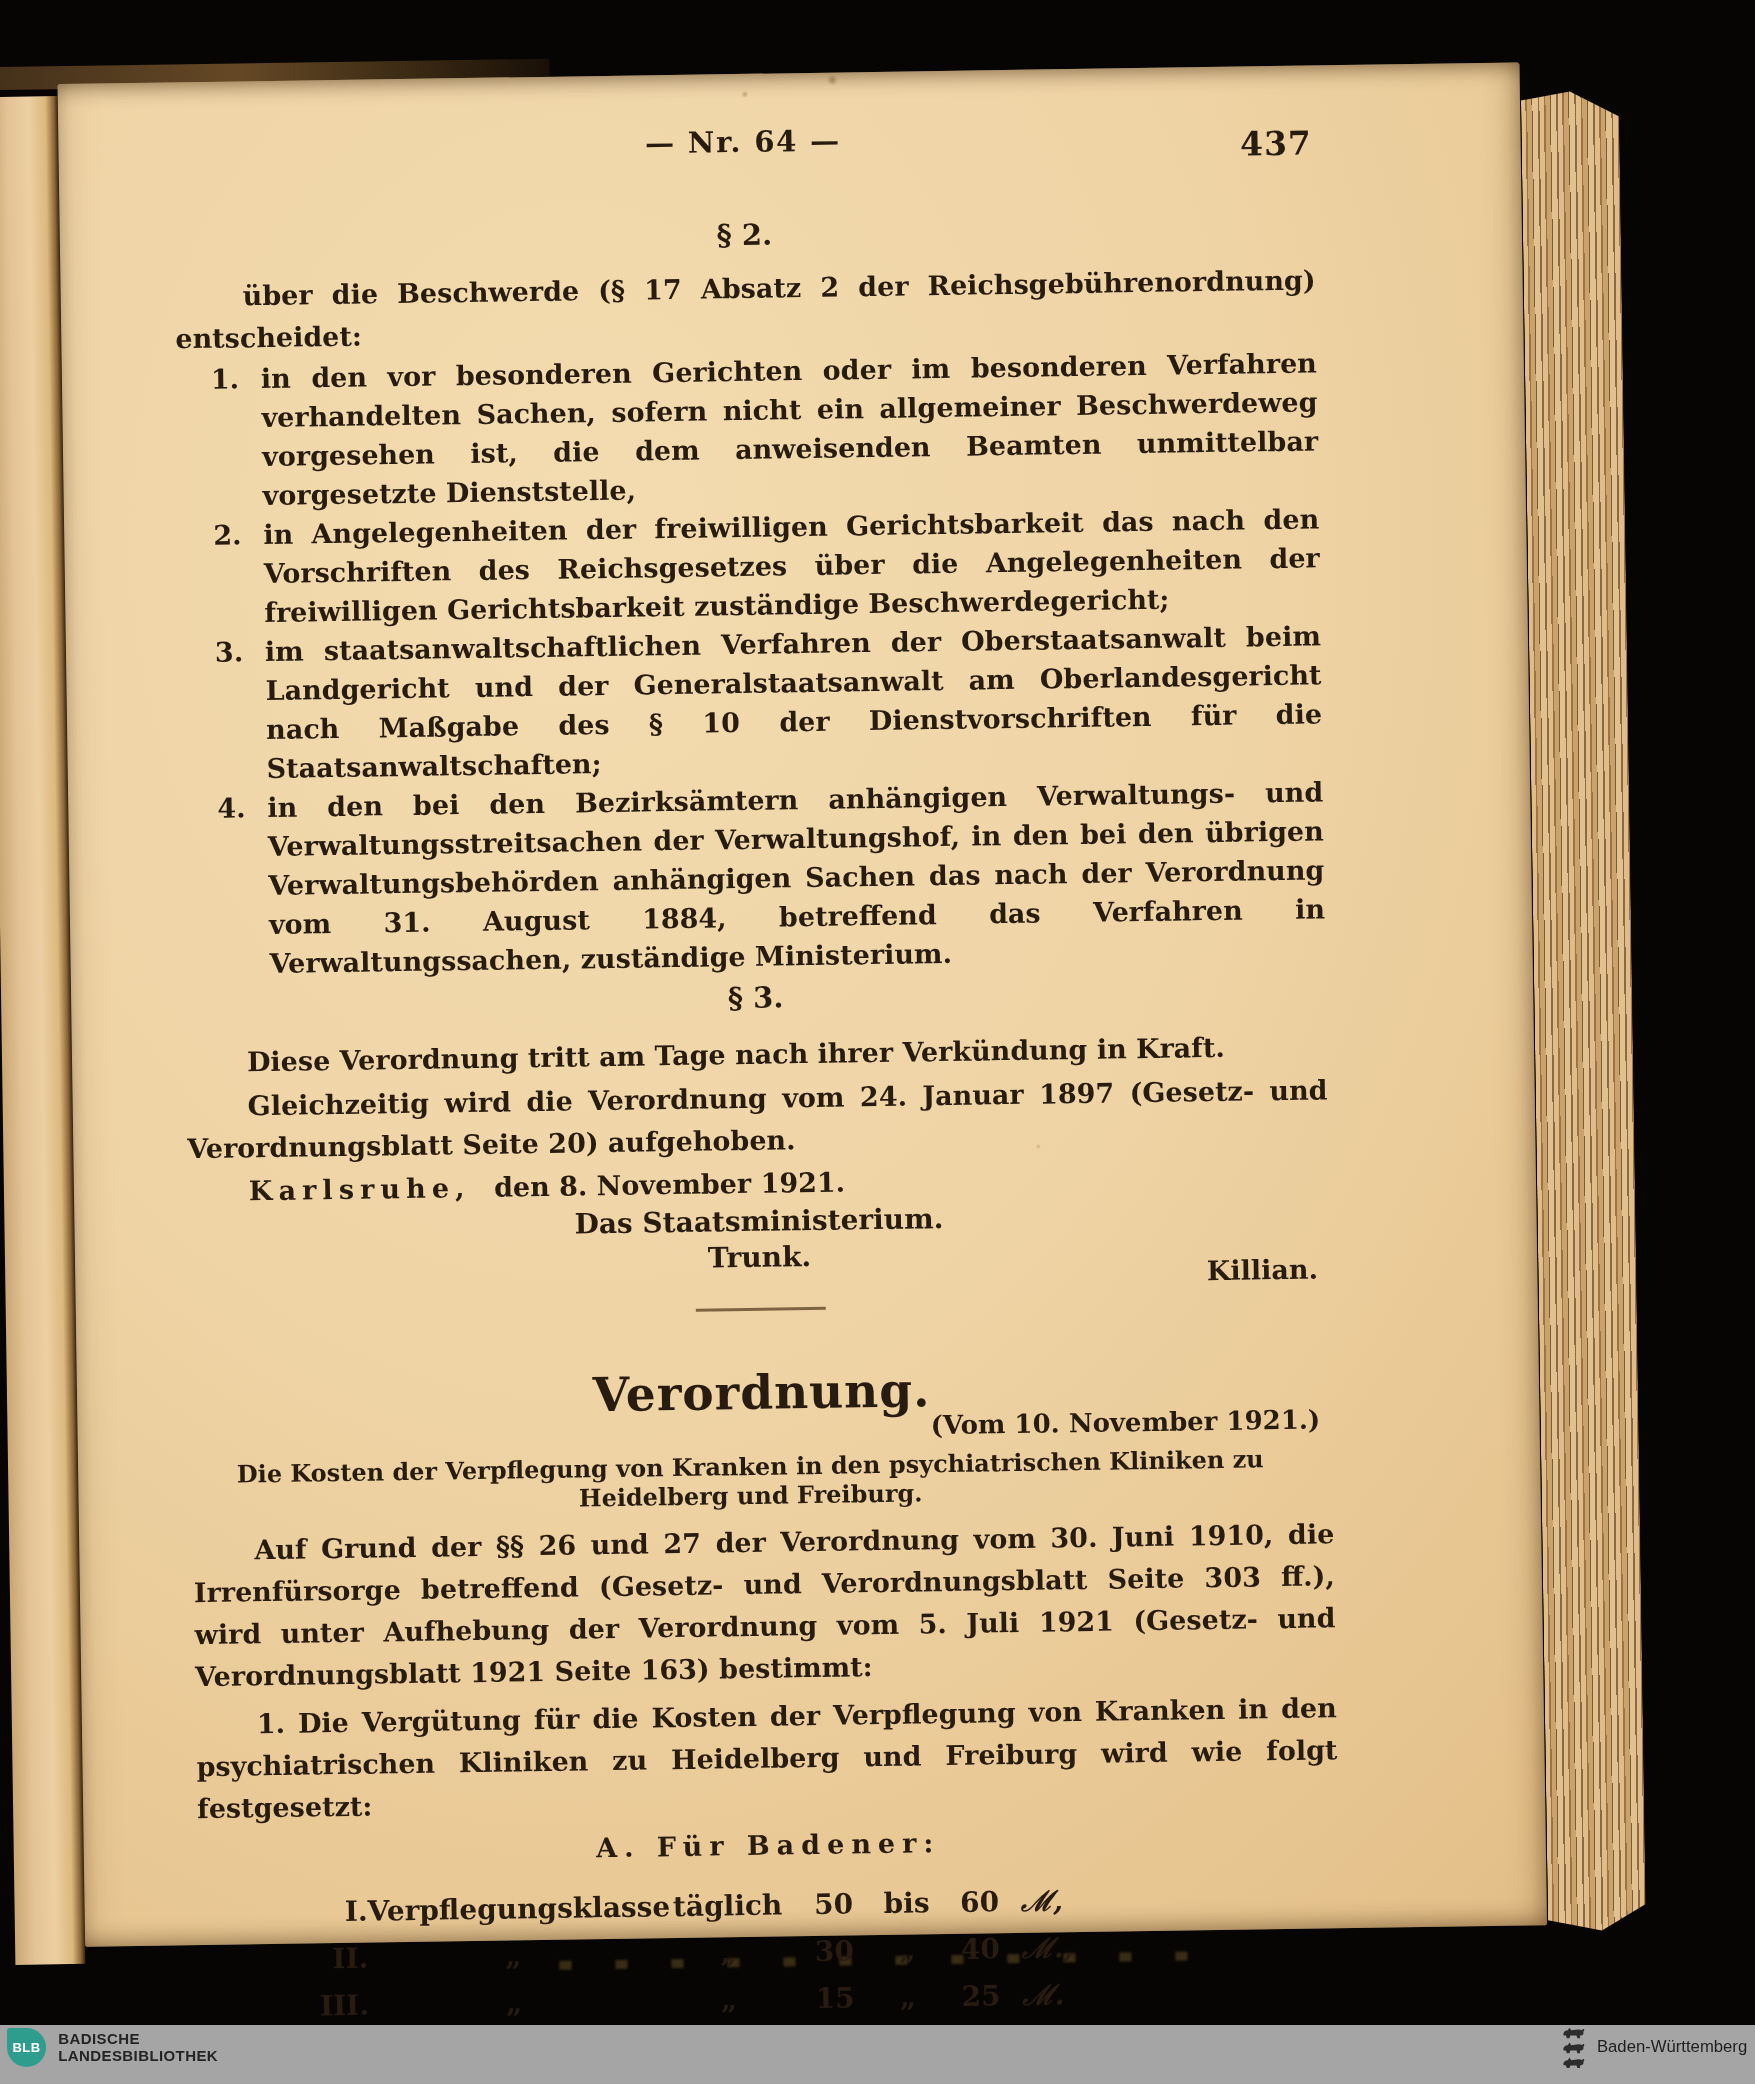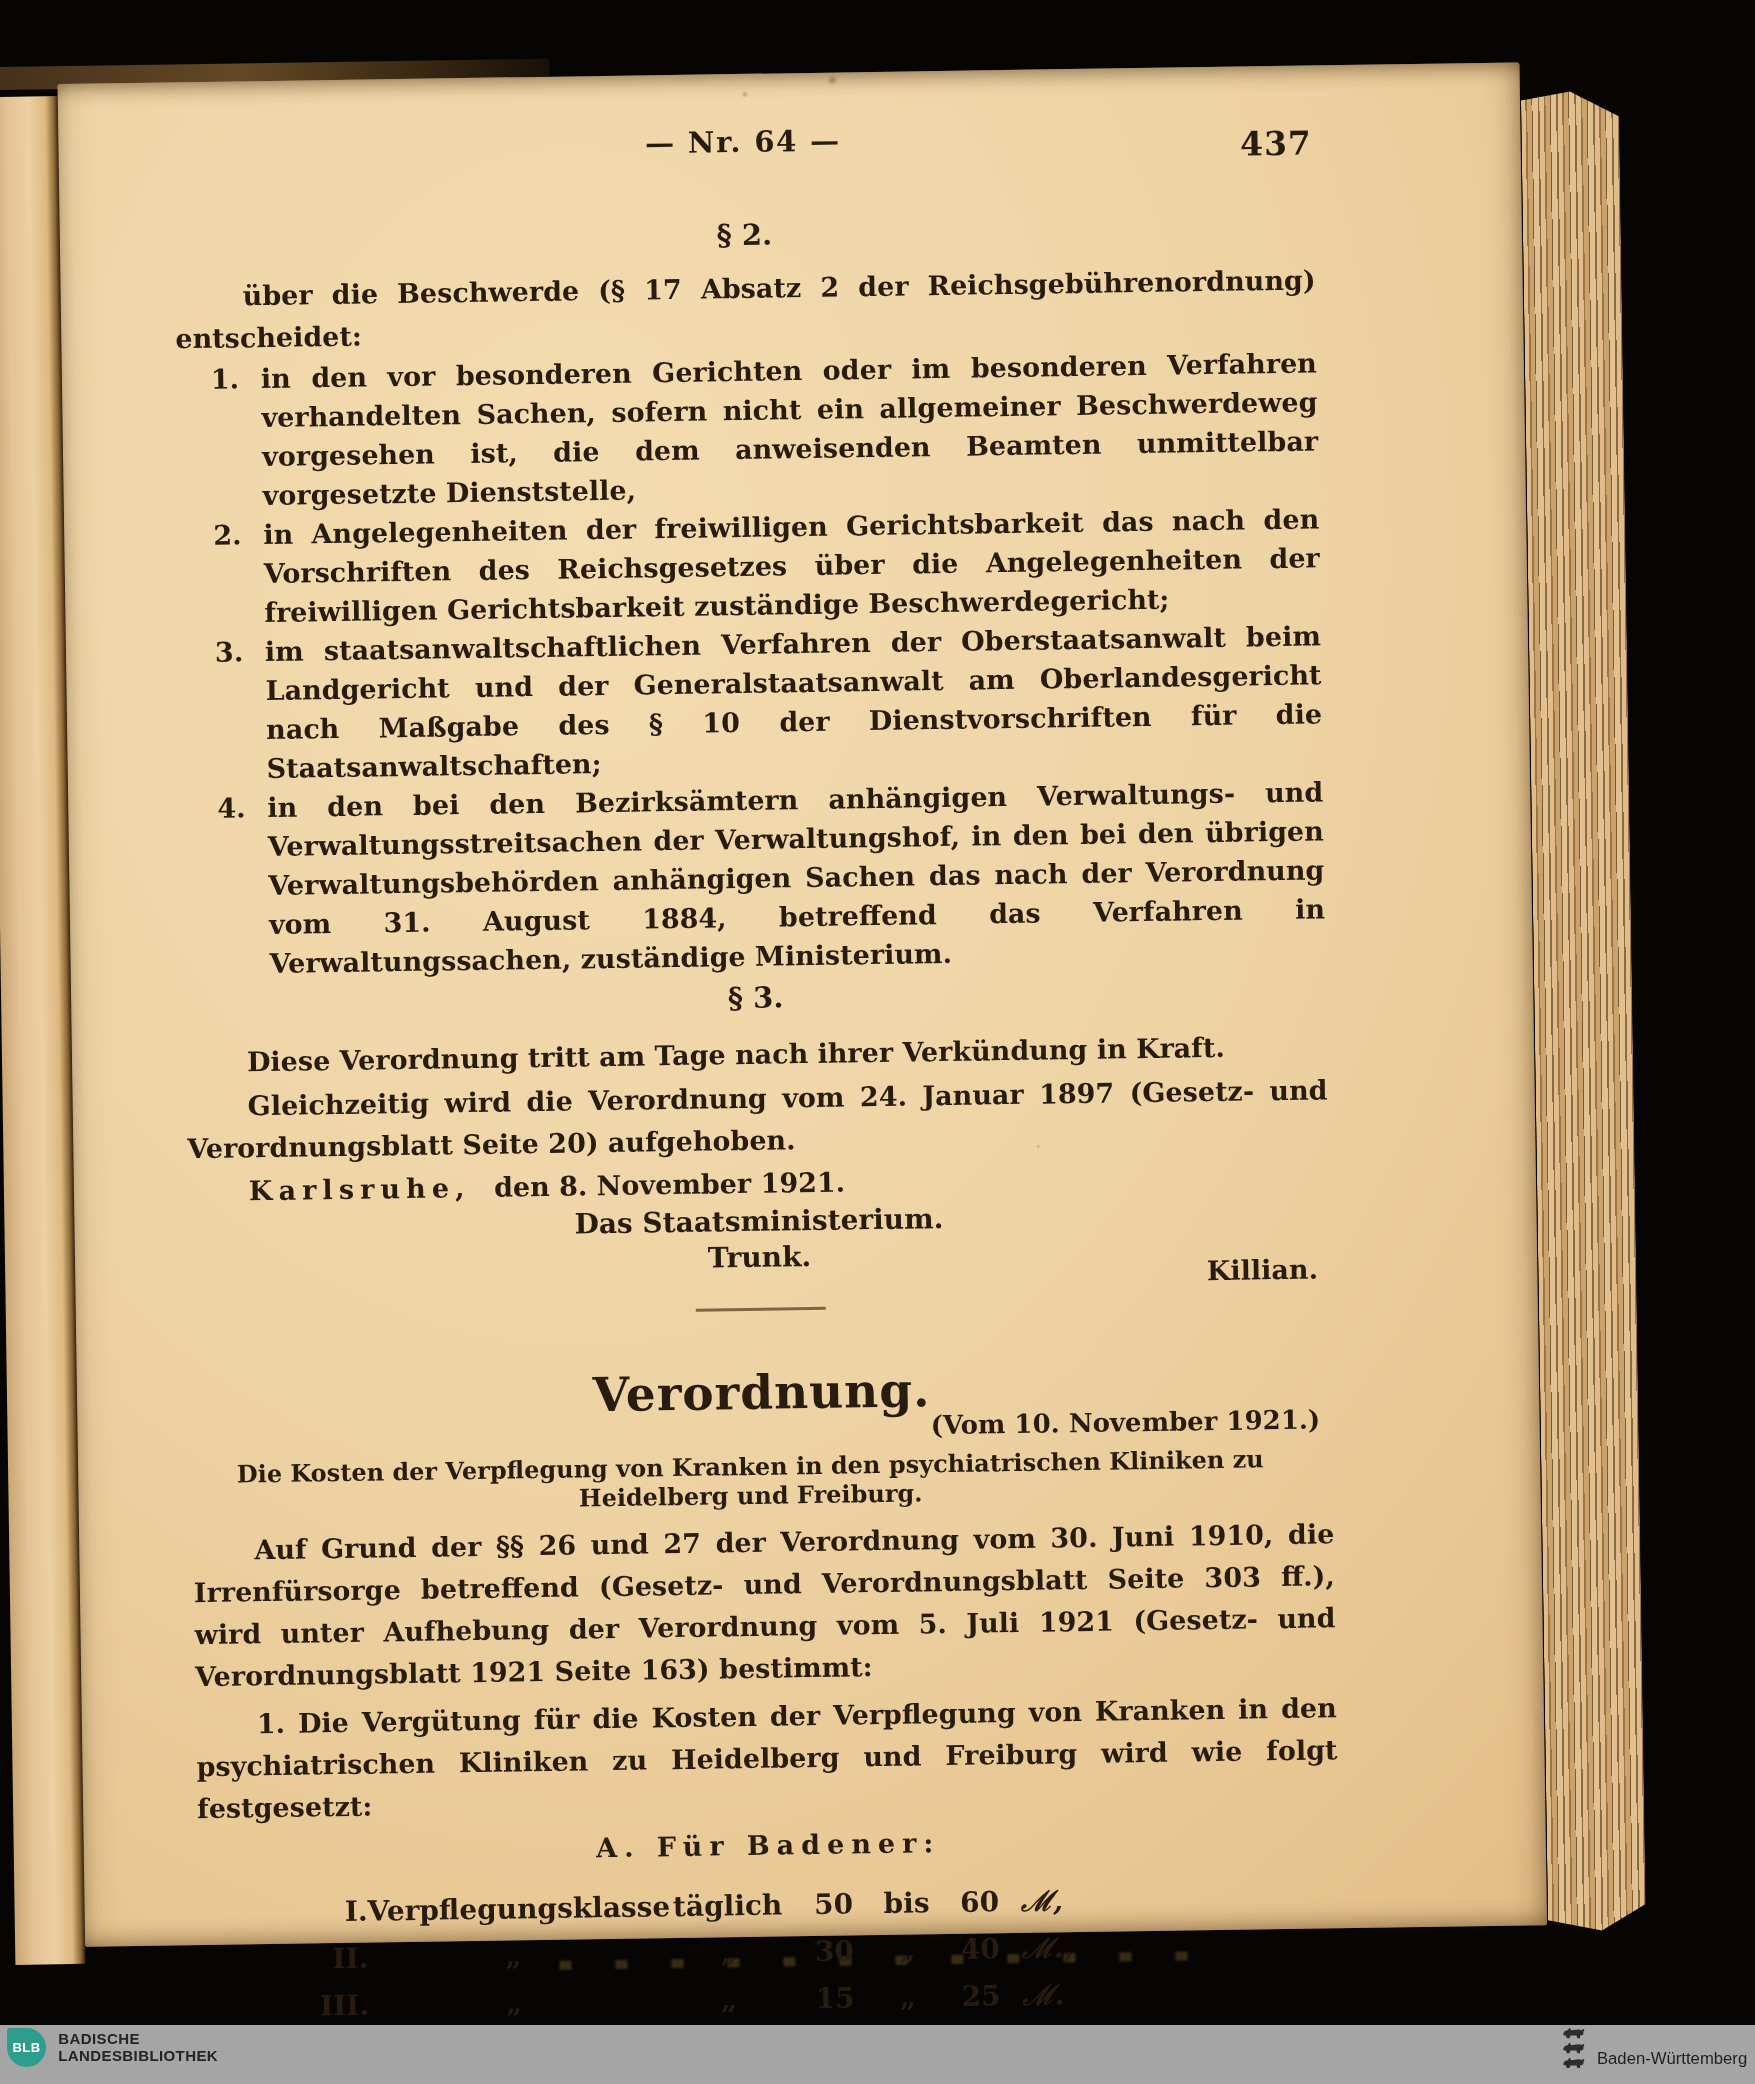--- a/index.html
+++ b/index.html
@@ -75,21 +75,21 @@
   .c-klasse,.c-freq,.c-from,.c-bis,.c-to{text-align:center;}
   .c-cur{text-align:left;padding-left:5.3px;font-style:italic;}
   
   .footer{position:absolute;left:0;bottom:0;width:1756px;height:60px;background:#a5a5a5;
     font-family:"Liberation Sans", sans-serif;}
   .f-left{position:absolute;left:7px;top:2.6px;display:flex;align-items:center;gap:12.3px;}
   .blb-logo{width:39px;height:39px;background:#2f9d8e;border-radius:3.5px 55% 55% 55%;
     display:flex;align-items:center;justify-content:center;}
   .blb-logo span{color:#fff;font-weight:bold;font-size:13px;letter-spacing:0.4px;}
   .f-name{color:#242424;font-weight:bold;font-size:15px;line-height:17.6px;letter-spacing:0.4px;}
-  .f-right{position:absolute;right:8.8px;top:0;height:44px;display:flex;align-items:flex-end;gap:10.5px;}
+  .f-right{position:absolute;right:8.8px;top:0;height:44px;display:flex;align-items:center;gap:10.5px;}
   .lions{display:block;}
   .state{color:#1f1f1f;font-size:16.7px;font-weight:500;}
 </style>
 </head>
 <body>
 
 <div class="book">
   <div class="spine-top"></div>
   <div class="prev-page"></div>
   <div class="fore-edge"></div>

